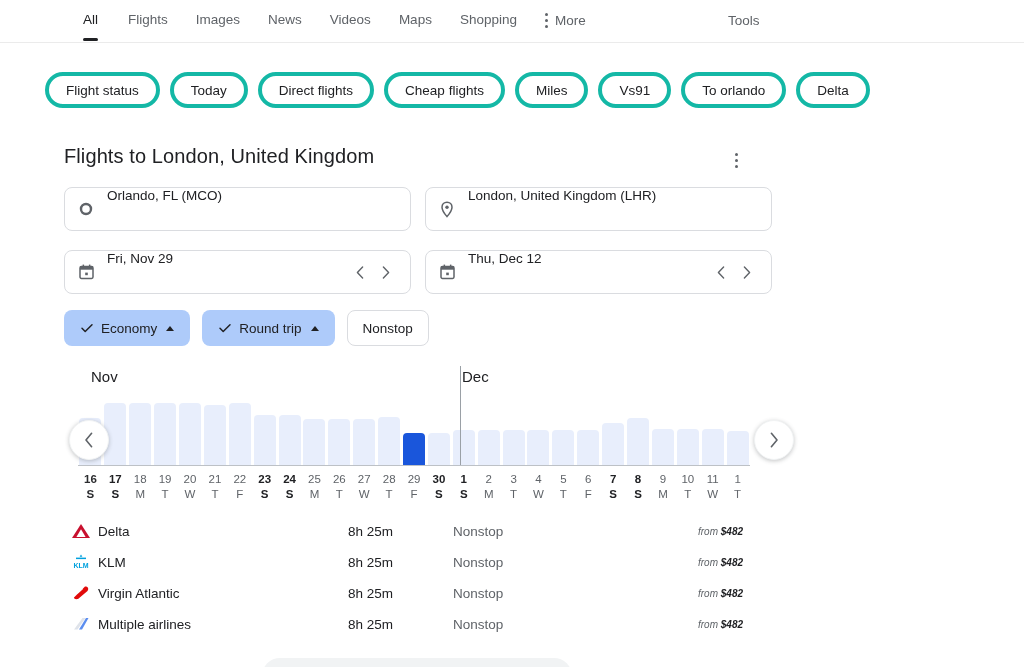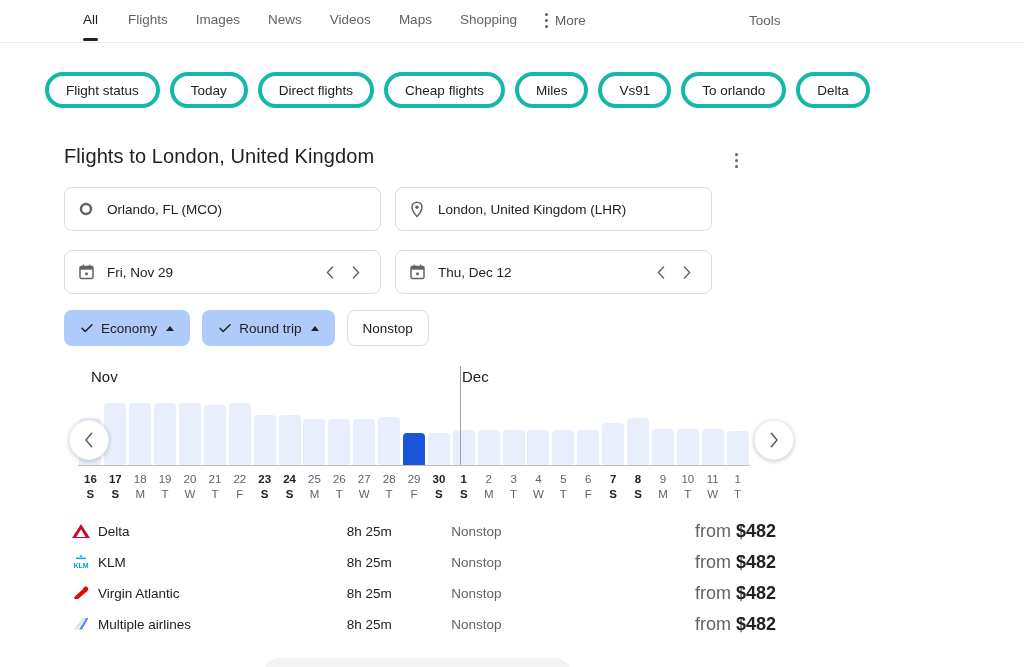--- a/index.html
+++ b/index.html
@@ -41,21 +41,21 @@
   }
   .nav-more { display: flex; align-items: center; gap: 7px; padding: 13px 14px; cursor: pointer; }
   .nav-more .lbl { font-size: 13.5px; color: #5f6368; line-height: 1; }
   .dots-v {
     width: 3px; height: 15px;
     display: flex; flex-direction: column; justify-content: space-between; align-items: center;
   }
   .dots-v i { display: block; width: 3px; height: 3px; border-radius: 50%; background: #5f6368; }
   .nav-tools {
     position: absolute;
-    left: 749px; top: 13px;
+    left: 728px; top: 13px;
     font-size: 13.5px; color: #5f6368;
     cursor: pointer;
   }
   .nav-rule {
     height: 1px; background: #ebebeb; width: 100%;
   }
 
   
   .chips {
     display: flex;
@@ -93,24 +93,24 @@
     right: 276px;
     top: 27px;
     width: 24px; height: 24px;
     display: flex; align-items: center; justify-content: center;
     cursor: pointer;
     border-radius: 50%;
   }
 
   .fields { display: flex; gap: 14px; margin-top: 19px; }
   .field {
-    width: 317px; height: 44px;
+    width: 347px; height: 44px;
     border: 1px solid #dadce0;
     border-radius: 8px;
-    display: flex; align-items: center;
+    display: flex; 
     padding: 0 14px;
     background: #fff;
     cursor: pointer;
   }
   .field .ficon { width: 22px; flex: 0 0 22px; display: flex; align-items: center; color: #5f6368; }
   .field .fval { font-size: 13.5px; color: #202124; margin-left: 6px; white-space: nowrap; }
   .field .fnav { margin-left: auto; display: flex; align-items: center; gap: 6px; }
   .arw {
     width: 20px; height: 20px;
     display: flex; align-items: center; justify-content: center;
@@ -225,21 +225,21 @@
     display: flex;
     align-items: center;
     height: 30px;
     margin-bottom: 1px;
     cursor: pointer;
   }
   .alogo { width: 34px; flex: 0 0 34px; display: flex; align-items: center; justify-content: center; }
   .aname { width: 250px; font-size: 13.5px; color: #202124; }
   .adur { width: 105px; font-size: 13.5px; color: #202124; }
   .astops { width: 245px; font-size: 13.5px; color: #5f6368; }
-  .aprice { font-size: 18px; color: #5f6368; text-align: right; flex: 1; white-space: nowrap; }
+  .aprice { font-size: 10px; color: #5f6368; text-align: left; flex: 1; white-space: nowrap; font-style: italic; }
   .aprice b { color: #202124; font-weight: bold; }
 
   .more-btn {
     position: absolute;
     left: 262px;
     top: 658px;
     width: 310px;
     height: 36px;
     background: #f1f3f4;
     border-radius: 18px;

